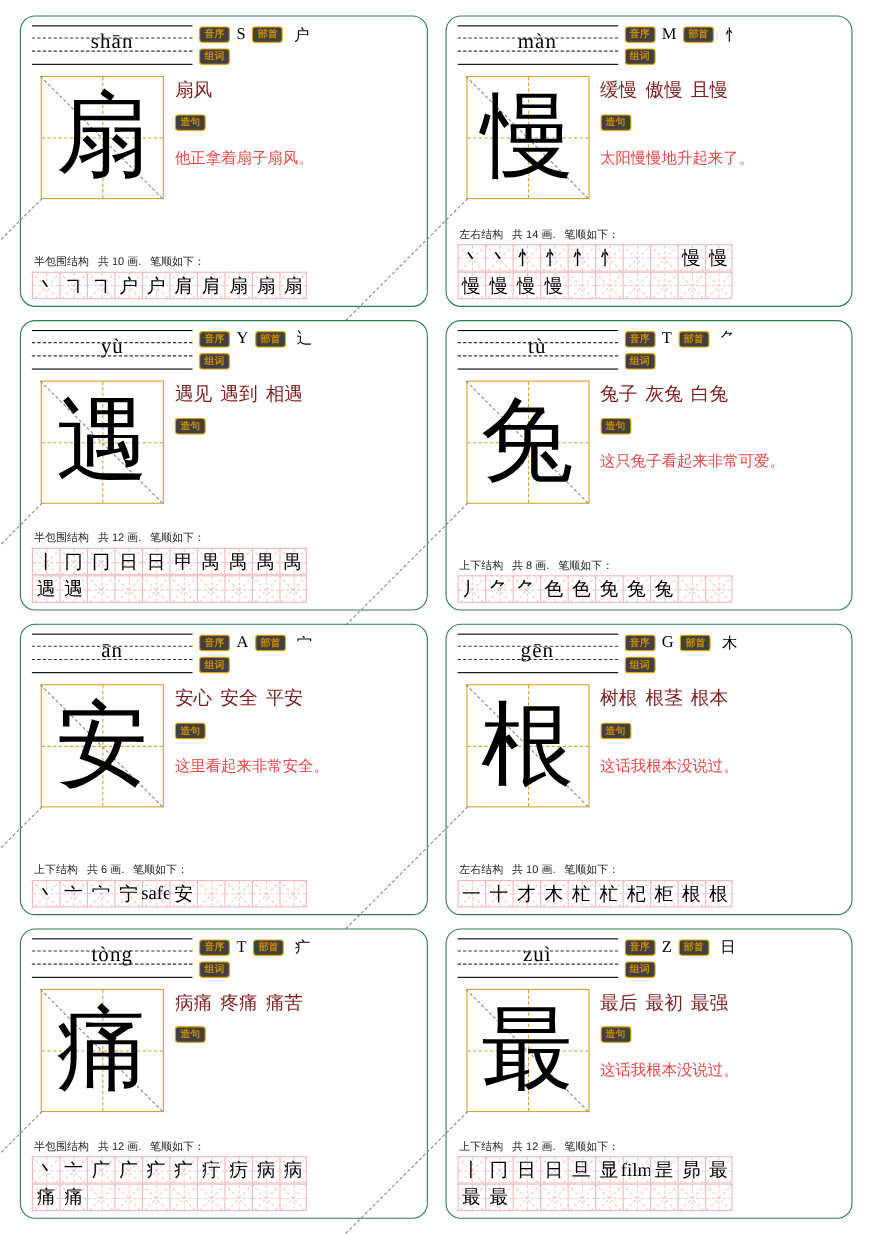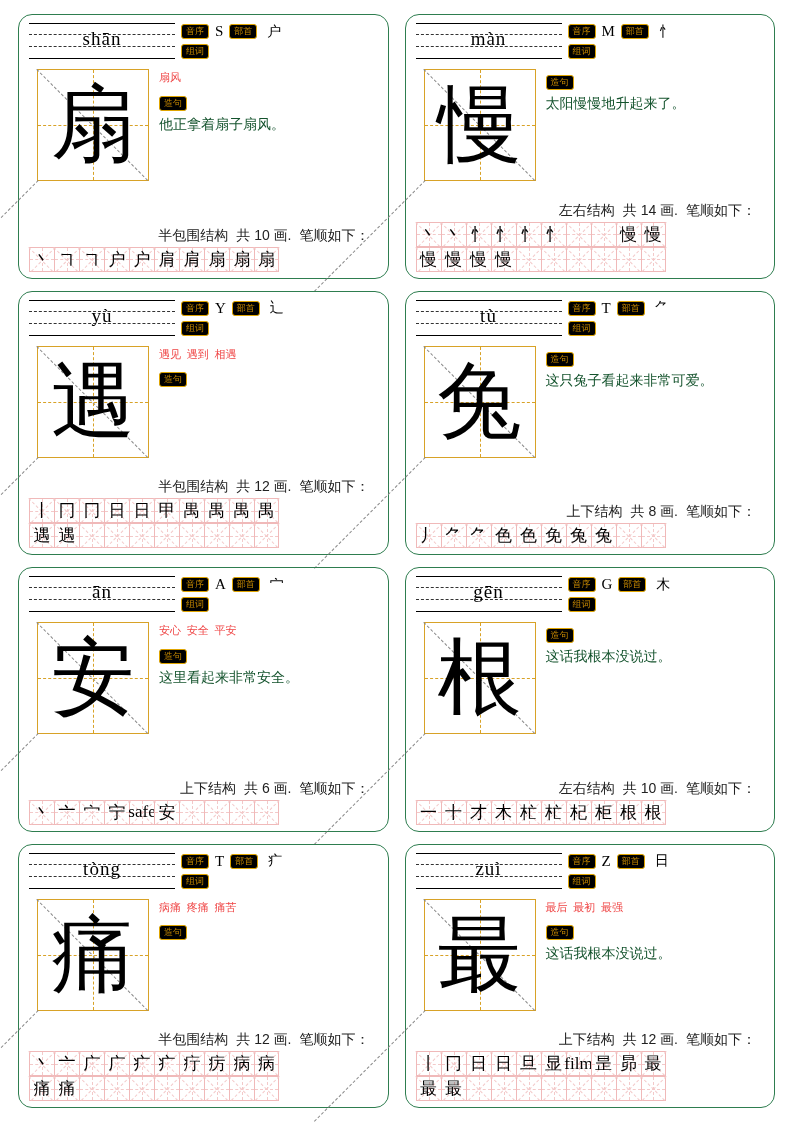--- a/index.html
+++ b/index.html
@@ -68,26 +68,27 @@
   .meta-row{
     display:flex;
     align-items:center;
     gap:6px;
     height:17px;
   }
   .tag{
     display:inline-block;
     border:1px solid #e0a500;
     color:#c98a00;
-    background:#000000;
+    background:#404040;
     border-radius:3px;
     font-size:9px;
     line-height:13px;
     padding:0 4px;
     white-space:nowrap;
+    font-weight:bold;
   }
   .meta-val{
     font-size:15px;
     font-family:"Liberation Serif", serif;
     color:#000;
   }
   .radical-val{
     font-size:14px;
     font-family:"Liberation Serif", serif;
     color:#000;
@@ -130,41 +131,41 @@
   .right-col{
     flex:1;
     padding-left:10px;
     display:flex;
     flex-direction:column;
     justify-content:flex-start;
     padding-top:2px;
   }
   .words{
     font-family:"Liberation Serif", serif;
-    font-size:11px;
-    color:#ef4444;
+    font-size:17px;
+    color:#7f1d1d;
     line-height:1.5;
     margin-bottom:4px;
     word-spacing:3px;
   }
   .sent-tag{margin:2px 0 4px 0;}
   .sentence{
     font-family:"Liberation Serif", serif;
     font-size:14px;
-    color:#14532d;
+    color:#ef4444;
     line-height:1.45;
+    margin-top:12px;
   }
 
   
   .struct{
-    font-size:14px;
+    font-size:10px;
     color:#222;
     margin:2px 0 2px 2px;
     white-space:nowrap;
-    text-align:right;
   }
   .struct span{margin-right:8px;}
   .strokes{
     display:flex;
     flex-wrap:wrap;
     border:0;
   }
   .srow{display:flex;}
   .scell{
     width:25px;height:25px;
@@ -332,20 +333,21 @@
         </div>
       </div>
       <div class="mid">
         <div class="bigbox">
           <span class="dg"></span>
           <span class="vh"></span>
           <span class="hh"></span>
           <div class="bigchar">慢</div>
         </div>
         <div class="right-col">
+          <div class="words">缓慢  傲慢  且慢</div>
           <div class="sent-tag"><span class="tag">造句</span></div>
           <div class="sentence">太阳慢慢地升起来了。</div>
         </div>
       </div>
       <div class="struct"><span>左右结构</span><span>共 14 画.</span><span>笔顺如下：</span></div>
       <div class="strokes">
         <div class="srow">
           <div class="scell">
             <span class="x1"></span>
             <span class="x2"></span>
@@ -698,20 +700,21 @@
         </div>
       </div>
       <div class="mid">
         <div class="bigbox">
           <span class="dg"></span>
           <span class="vh"></span>
           <span class="hh"></span>
           <div class="bigchar">兔</div>
         </div>
         <div class="right-col">
+          <div class="words">兔子  灰兔  白兔</div>
           <div class="sent-tag"><span class="tag">造句</span></div>
           <div class="sentence">这只兔子看起来非常可爱。</div>
         </div>
       </div>
       <div class="struct"><span>上下结构</span><span>共 8 画.</span><span>笔顺如下：</span></div>
       <div class="strokes">
         <div class="srow">
           <div class="scell">
             <span class="x1"></span>
             <span class="x2"></span>
@@ -921,20 +924,21 @@
         </div>
       </div>
       <div class="mid">
         <div class="bigbox">
           <span class="dg"></span>
           <span class="vh"></span>
           <span class="hh"></span>
           <div class="bigchar">根</div>
         </div>
         <div class="right-col">
+          <div class="words">树根  根茎  根本</div>
           <div class="sent-tag"><span class="tag">造句</span></div>
           <div class="sentence">这话我根本没说过。</div>
         </div>
       </div>
       <div class="struct"><span>左右结构</span><span>共 10 画.</span><span>笔顺如下：</span></div>
       <div class="strokes">
         <div class="srow">
           <div class="scell">
             <span class="x1"></span>
             <span class="x2"></span>

